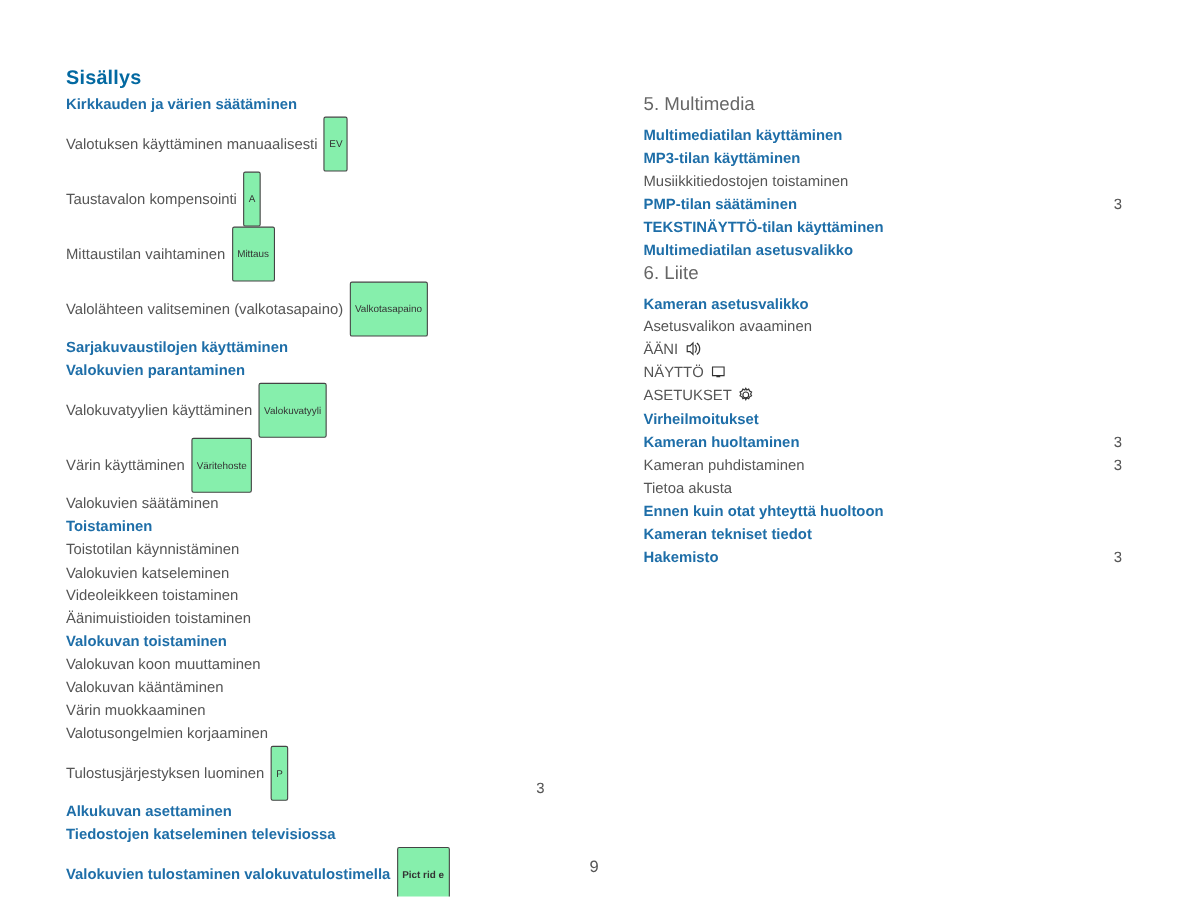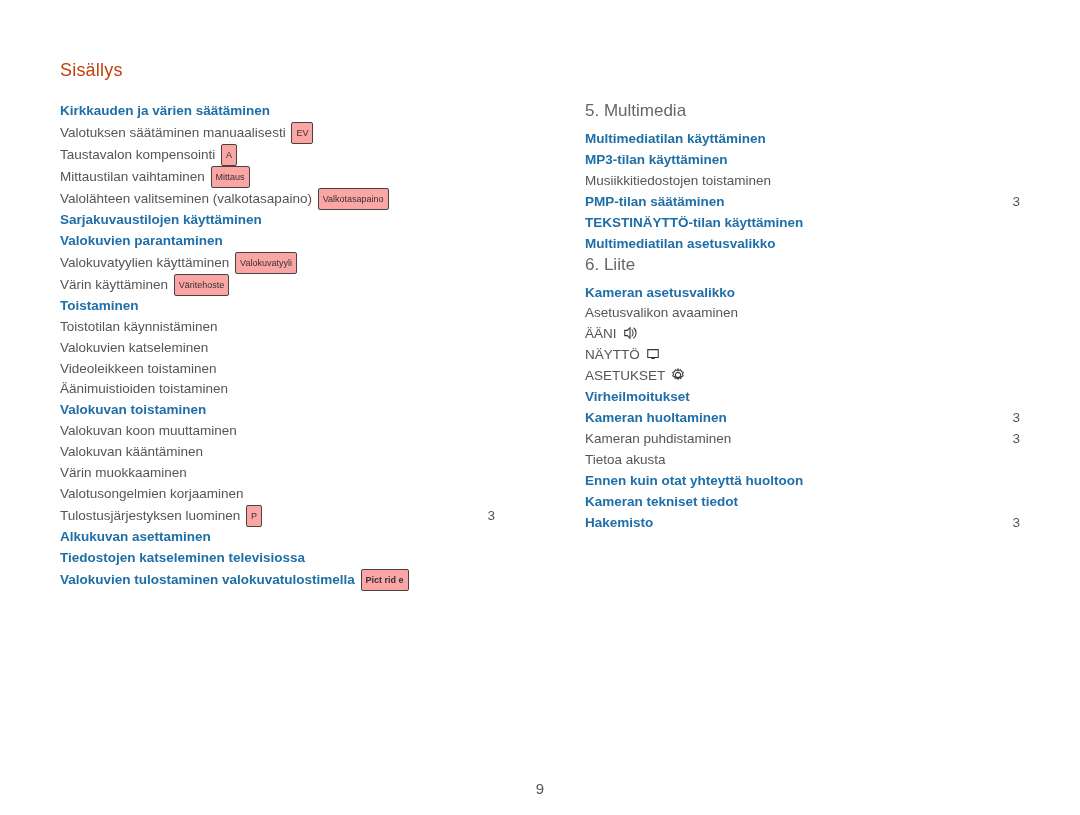--- a/index.html
+++ b/index.html
@@ -8,23 +8,23 @@
     background: #fff;
     width: 1080px;
     height: 815px;
     position: relative;
     padding: 60px 60px 40px 60px;
     font-size: 13.5px;
     color: #444;
   }
   .page-header {
     font-size: 18px;
-    color: #c2410c;
-    font-weight: 400;
-    margin-bottom: 20px;
+    color: #0369a1;
+    font-weight: 700;
+    margin-bottom: 4px;
     letter-spacing: 0.2px;
   }
   .columns {
     display: flex;
     gap: 90px;
   }
   .col {
     flex: 1;
     min-width: 0;
   }
@@ -43,26 +43,26 @@
   }
   .row .label { flex: 1; min-width: 0; }
   .row .page  { margin-left: 10px; color: #555; }
   .blue { color: #1e6ea8; font-weight: 600; }
   .plain { color: #555; }
   .badge {
     display: inline-block;
     border: 1px solid #444;
     border-radius: 2px;
     font-size: 9px;
-    padding: 4px 4px;
+    padding: 18px 4px;
     line-height: 12px;
     vertical-align: 1px;
     margin-left: 2px;
     color: #333;
-    background: #fca5a5;
+    background: #86efac;
   }
   .icon-placeholder {
     display: inline-block;
     width: 18px; height: 14px;
     vertical-align: -2px;
     margin-left: 4px;
   }
   .page-number {
     position: absolute;
     bottom: 18px;
@@ -76,21 +76,21 @@
 <body>
 
 <div class="page-header">Sisällys</div>
 
 <div class="columns">
   <div class="col" id="col-left">
       <div class="row">
         <span class="label blue"><span>Kirkkauden ja värien säätäminen</span></span>
       </div>
       <div class="row">
-        <span class="label plain"><span>Valotuksen säätäminen manuaalisesti</span> <span class="badge">EV</span></span>
+        <span class="label plain"><span>Valotuksen käyttäminen manuaalisesti</span> <span class="badge">EV</span></span>
       </div>
       <div class="row">
         <span class="label plain"><span>Taustavalon kompensointi</span> <span class="badge">A</span></span>
       </div>
       <div class="row">
         <span class="label plain"><span>Mittaustilan vaihtaminen</span> <span class="badge">Mittaus</span></span>
       </div>
       <div class="row">
         <span class="label plain"><span>Valolähteen valitseminen (valkotasapaino)</span> <span class="badge">Valkotasapaino</span></span>
       </div>
@@ -98,20 +98,23 @@
         <span class="label blue"><span>Sarjakuvaustilojen käyttäminen</span></span>
       </div>
       <div class="row">
         <span class="label blue"><span>Valokuvien parantaminen</span></span>
       </div>
       <div class="row">
         <span class="label plain"><span>Valokuvatyylien käyttäminen</span> <span class="badge">Valokuvatyyli</span></span>
       </div>
       <div class="row">
         <span class="label plain"><span>Värin käyttäminen</span> <span class="badge">Väritehoste</span></span>
+      </div>
+      <div class="row">
+        <span class="label plain"><span>Valokuvien säätäminen</span></span>
       </div>
       <div class="row">
         <span class="label blue"><span>Toistaminen</span></span>
       </div>
       <div class="row">
         <span class="label plain"><span>Toistotilan käynnistäminen</span></span>
       </div>
       <div class="row">
         <span class="label plain"><span>Valokuvien katseleminen</span></span>
       </div>

